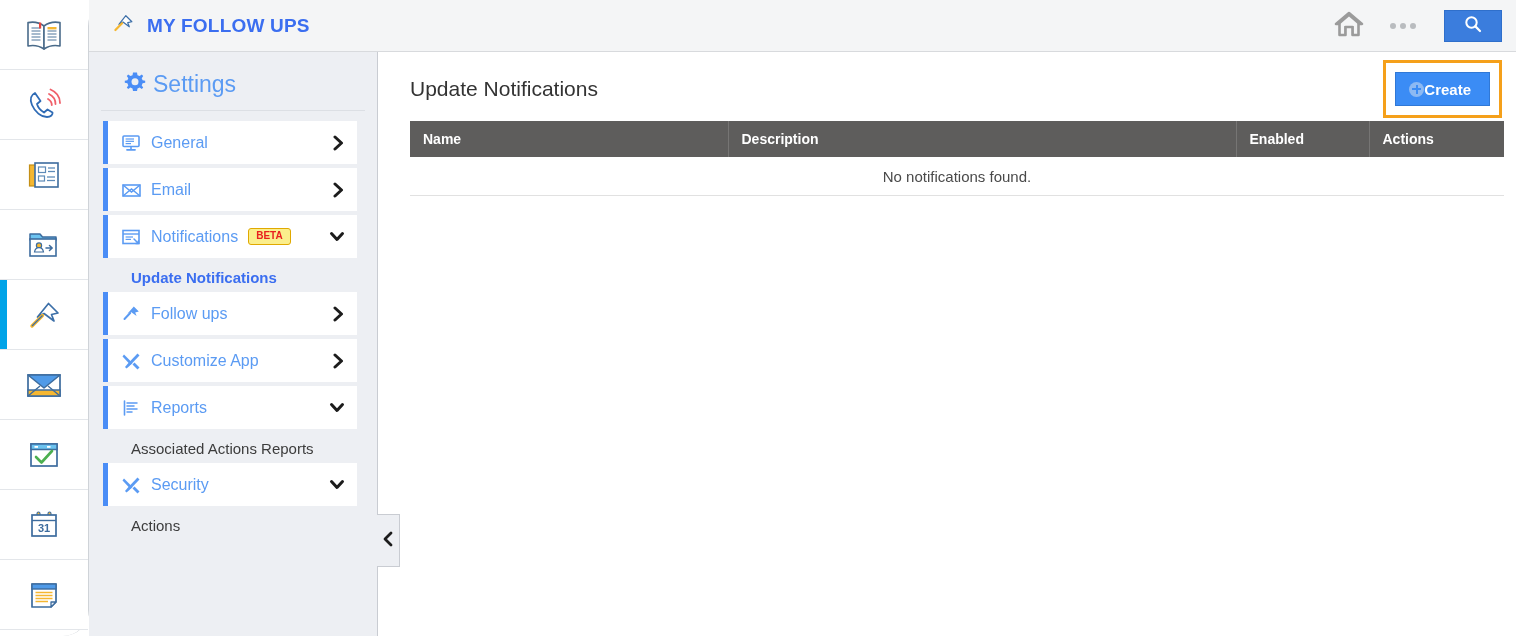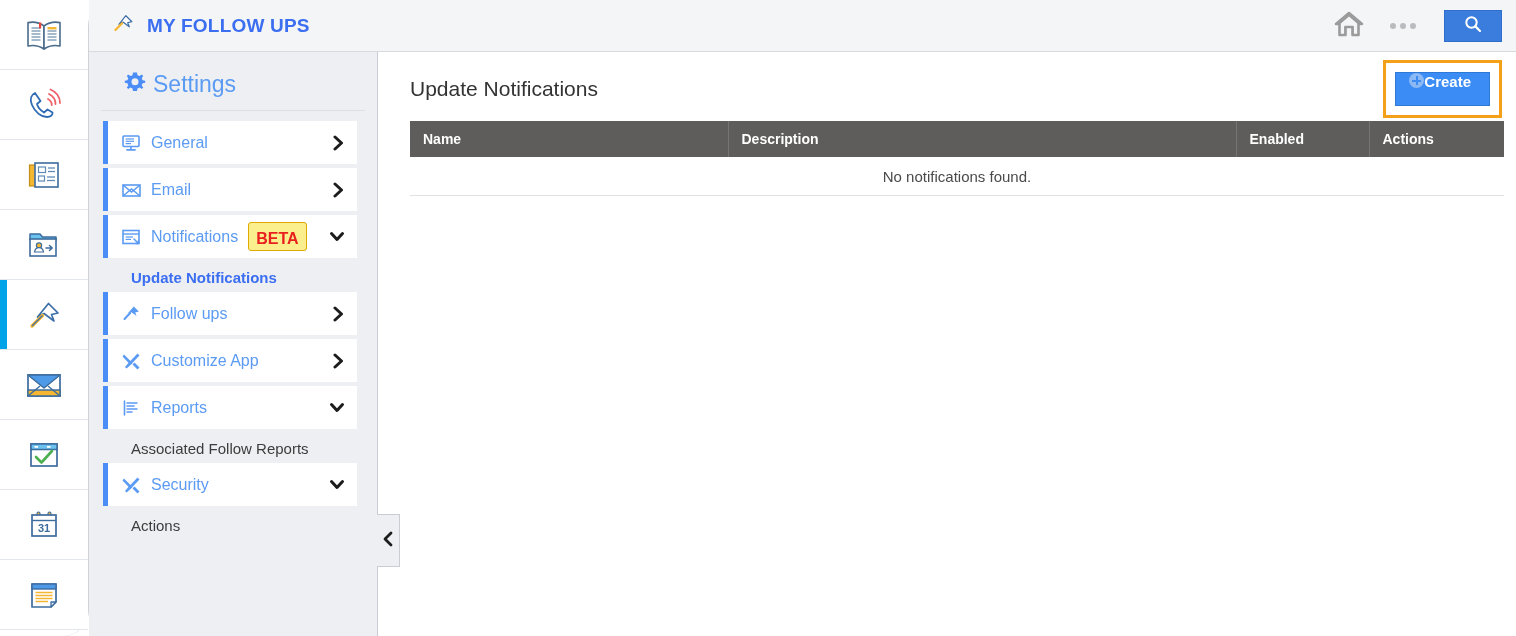--- a/index.html
+++ b/index.html
@@ -121,22 +121,22 @@
     width: 5px; background: #4a8df6;
   }
   .menu-item .mi-icon { width: 26px; display: flex; align-items: center; }
   .menu-item .mi-label {
     font-size: 16px; color: #5b9bf3; margin-left: 4px; white-space: nowrap;
   }
   .beta-badge {
     margin-left: 10px;
     background: #fbee8c; border: 1px solid #e0a900;
     border-radius: 3px;
-    color: #e8201f; font-size: 16px; font-weight: bold;
-    padding: 8px 7px 3px 7px; line-height: 1;
+    color: #e8201f; font-size: 10px; font-weight: bold;
+    padding: 2px 7px 3px 7px; line-height: 1;
   }
   .mi-chevron { margin-left: auto; display: flex; align-items: center; color: #1c1c1c; }
   .submenu-item {
     height: 30px; display: flex; align-items: center;
     padding-left: 42px; font-size: 15px; color: #3c3c3c;
     cursor: pointer;
   }
   .submenu-item.active { color: #3b6ef0; font-weight: bold; }
 
   
@@ -164,21 +164,21 @@
   .create-highlight {
     border: 3px solid #f5a01a;
     padding: 9px;
     display: inline-block;
     margin-right: 0px;
   }
   .create-btn {
     background: #3b8cf5; border: 1px solid #3078d6;
     color: #fff; font-size: 15px; font-weight: bold;
     height: 34px; padding: 0 18px 0 13px;
-    display: flex; gap: 0;
+    display: flex; align-items: center; gap: 0;
     cursor: pointer;
   }
   .plus-circle {
     width: 15px; height: 15px; border-radius: 50%;
     background: #8cb9f3; position: relative; flex: 0 0 15px;
   }
   .plus-circle::before, .plus-circle::after {
     content: ""; position: absolute; background: #3b8cf5;
   }
   .plus-circle::before { left: 3px; right: 3px; top: 6.5px; height: 2px; }
@@ -502,21 +502,21 @@
             </span>
             <span class="mi-label">Reports</span>
             <span class="mi-chevron">
               <svg width="16" height="13" viewBox="0 0 16 13">
                 <path d="M2.5 3.5 L8 9.5 L13.5 3.5" fill="none" stroke="#1c1c1c" stroke-width="3" stroke-linecap="round" stroke-linejoin="round"></path>
               </svg>
             </span>
           </div>
 
           <div class="submenu-item">
-            <span>Associated Follow Reports</span>
+            <span>Associated Actions Reports</span>
           </div>
 
           <div class="menu-item">
             <span class="mi-icon">
               <svg width="21" height="20" viewBox="0 0 21 20">
                 <path d="M3 3.5 L11.5 12 L9.5 14 L1.5 5.5 Z" fill="#5b9bf3"></path>
                 <path d="M16.5 2.5 L18.5 4.5 L8.5 15 L5.5 17.5 L4 16 L6.5 13 Z" fill="#5b9bf3"></path>
                 <path d="M13.5 11.5 L18.5 16.5 L16.5 18.5 L11.5 13.5 Z" fill="#5b9bf3"></path>
               </svg>
             </span>

